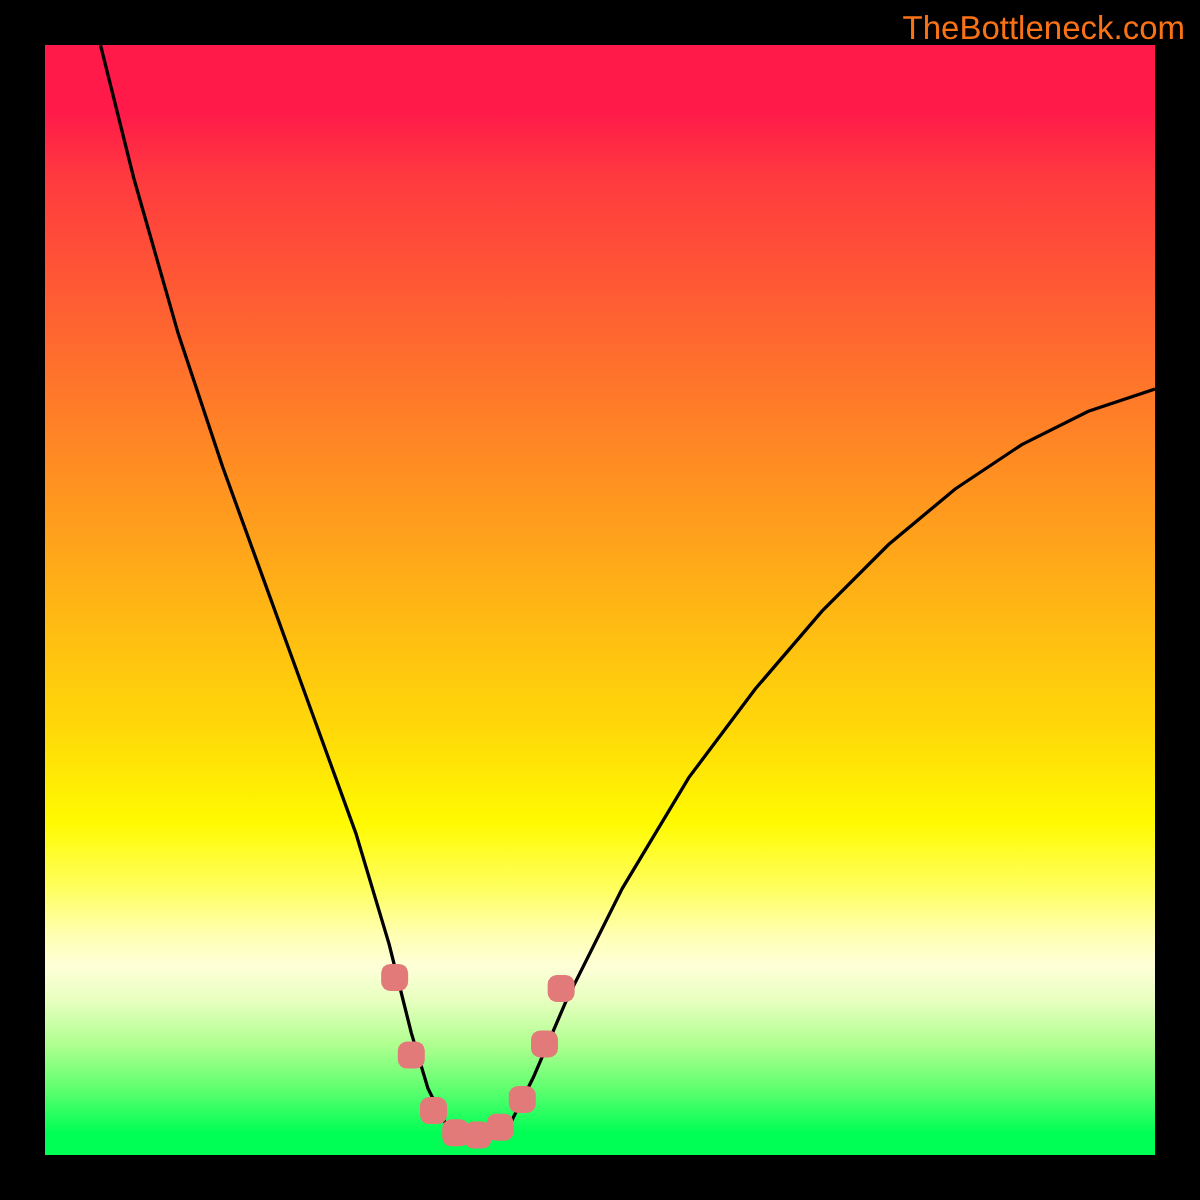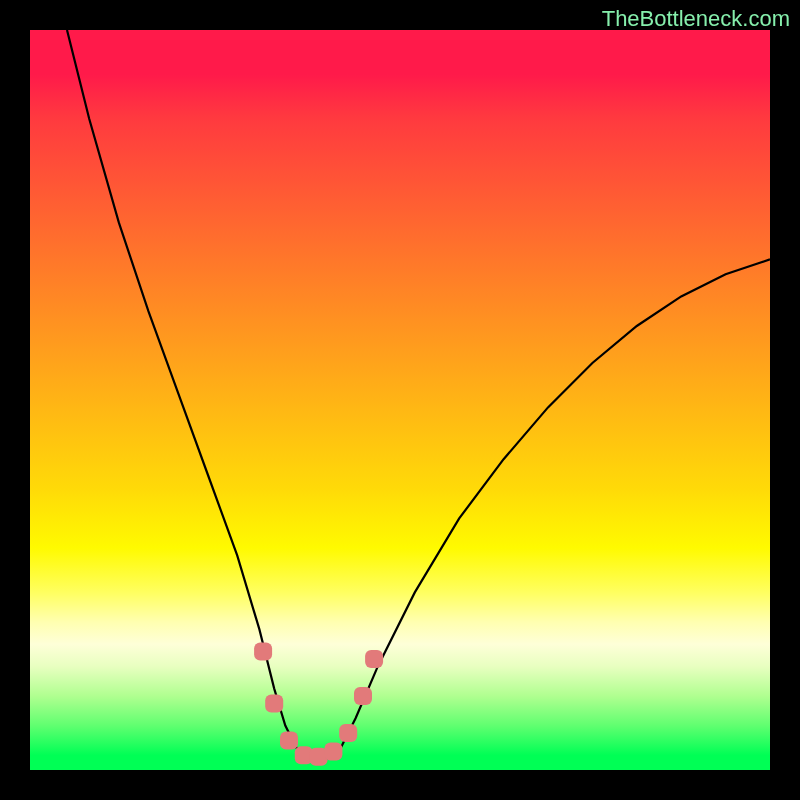--- a/index.html
+++ b/index.html
@@ -8,21 +8,21 @@
     width: 800px;
     height: 800px;
     background: #000;
     position: relative;
     font-family: Arial, sans-serif;
   }
   .watermark {
     position: absolute;
     top: 6px;
     right: 10px;
-    color: #86efac;
+    color: #f97316;
     font-size: 22px;
     font-weight: 500;
     z-index: 10;
   }
   .plot-area {
     position: absolute;
     top: 30px;
     left: 30px;
     width: 740px;
     height: 740px;

